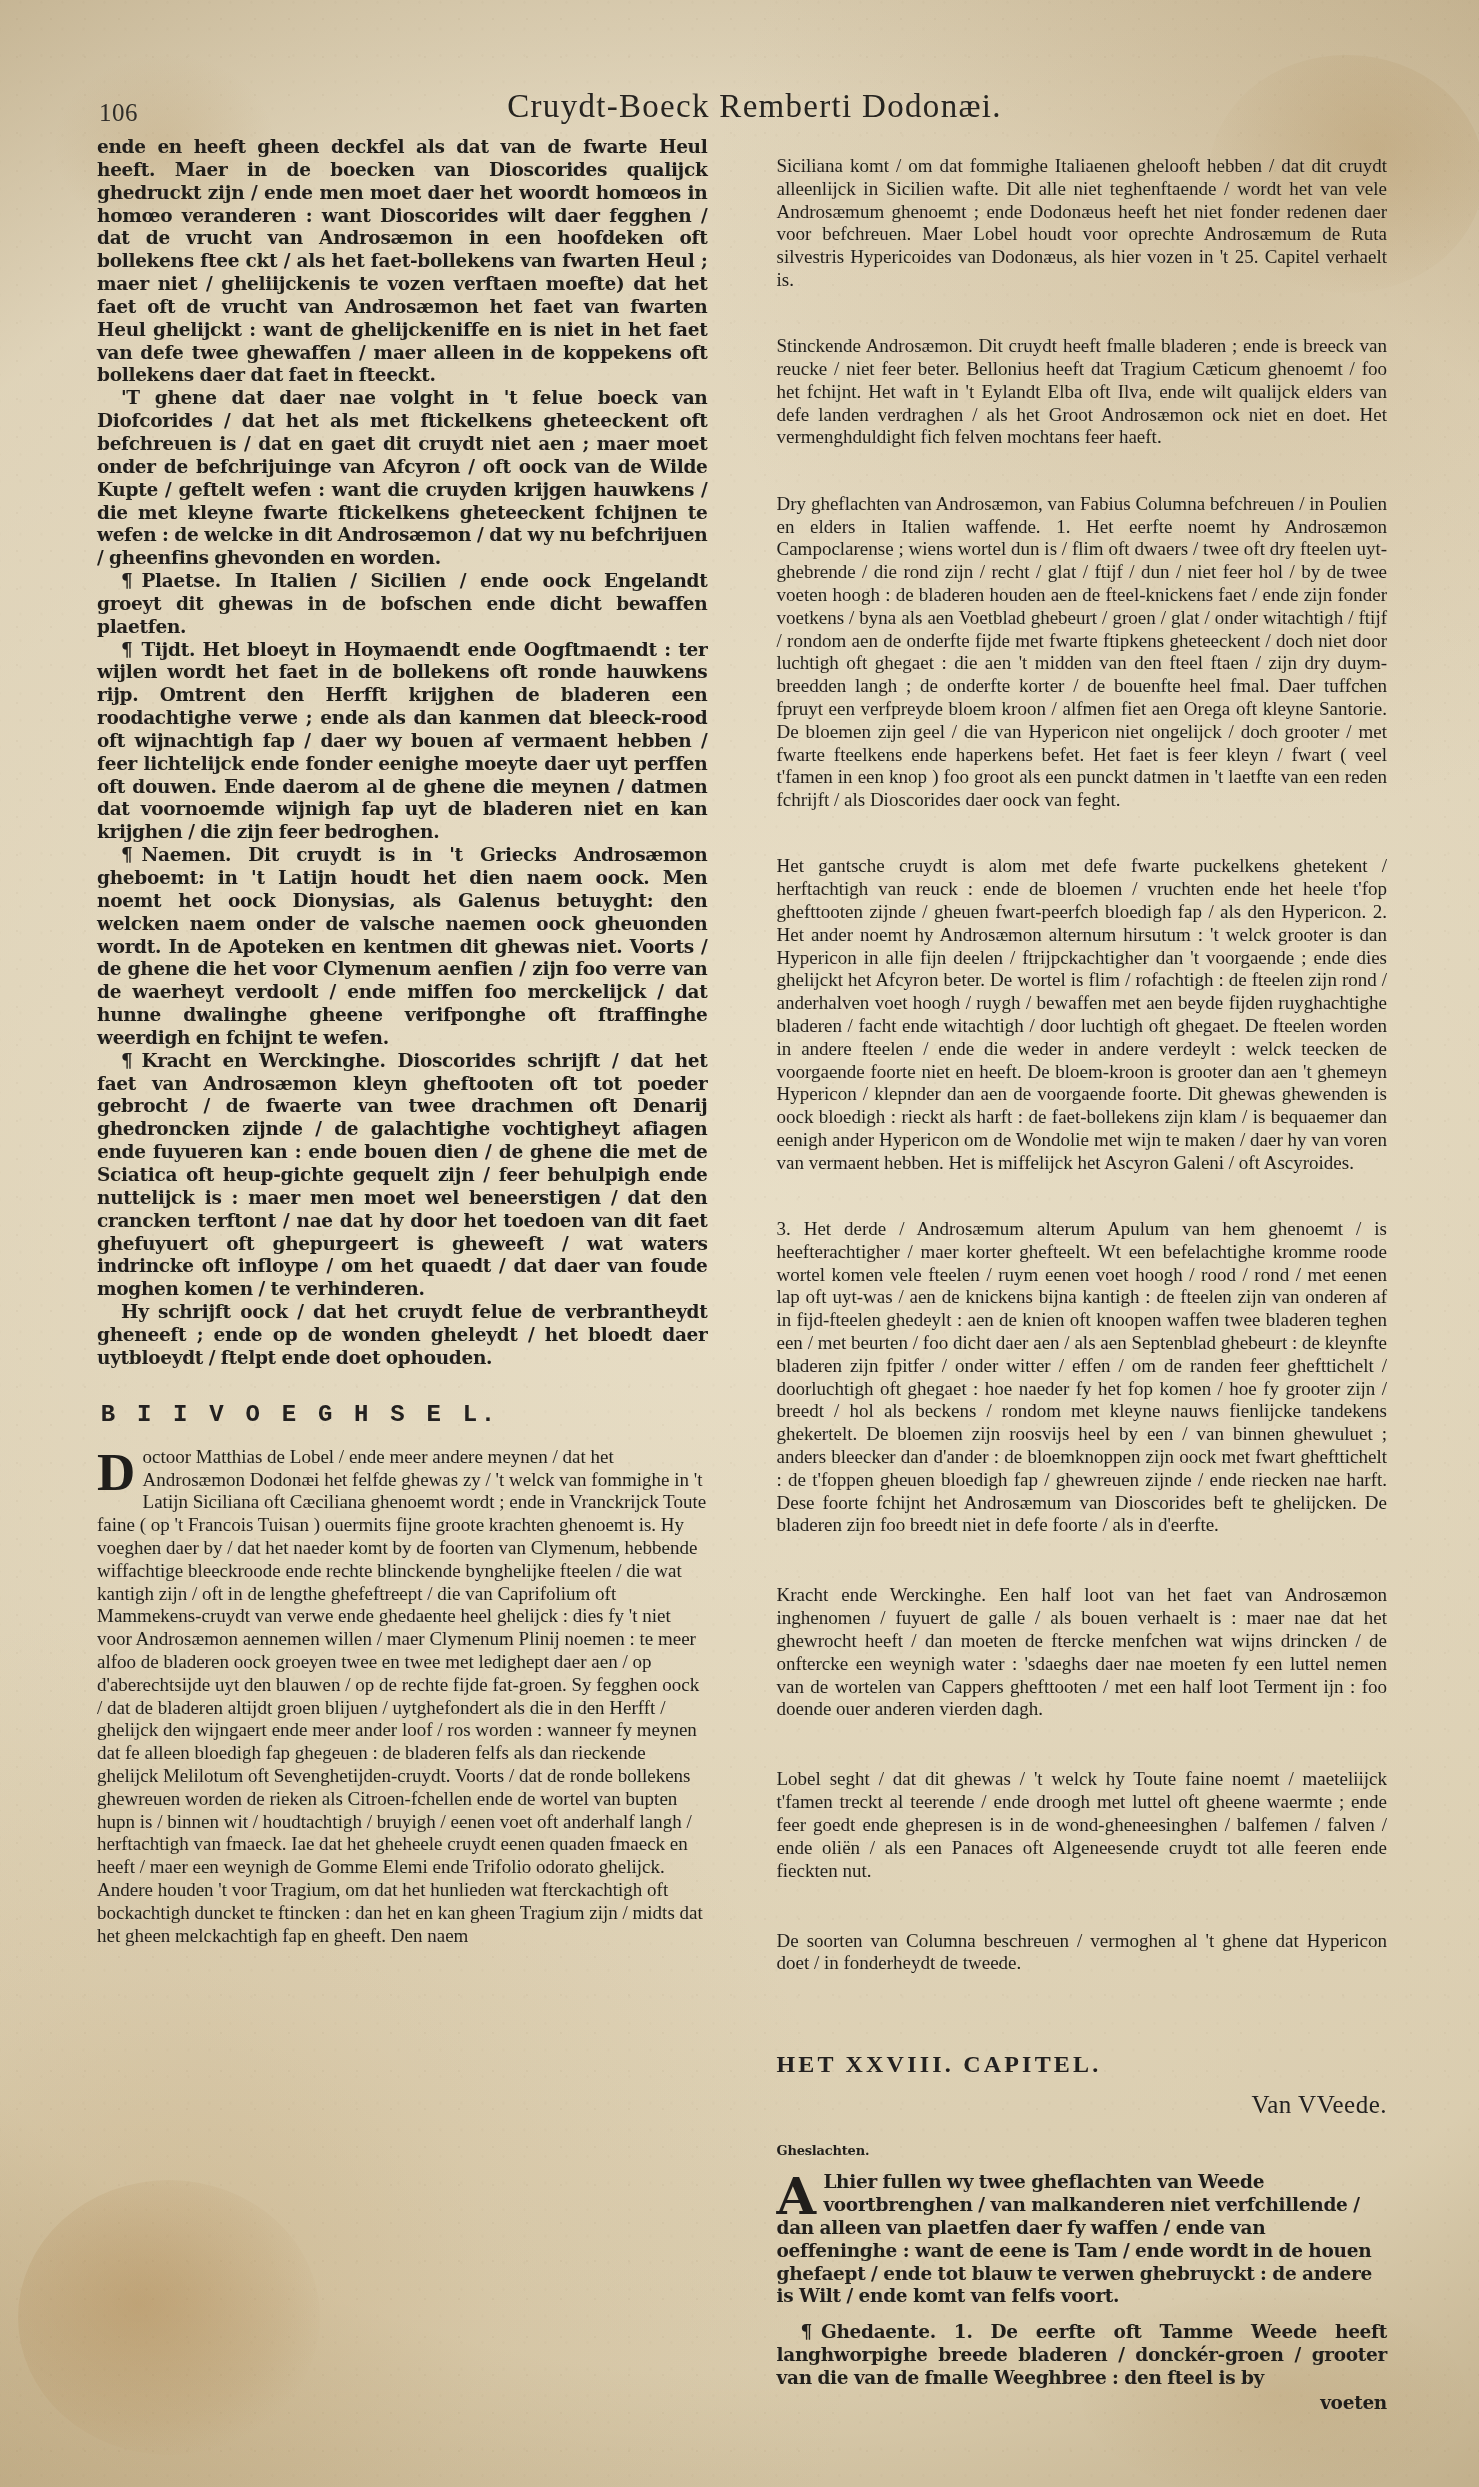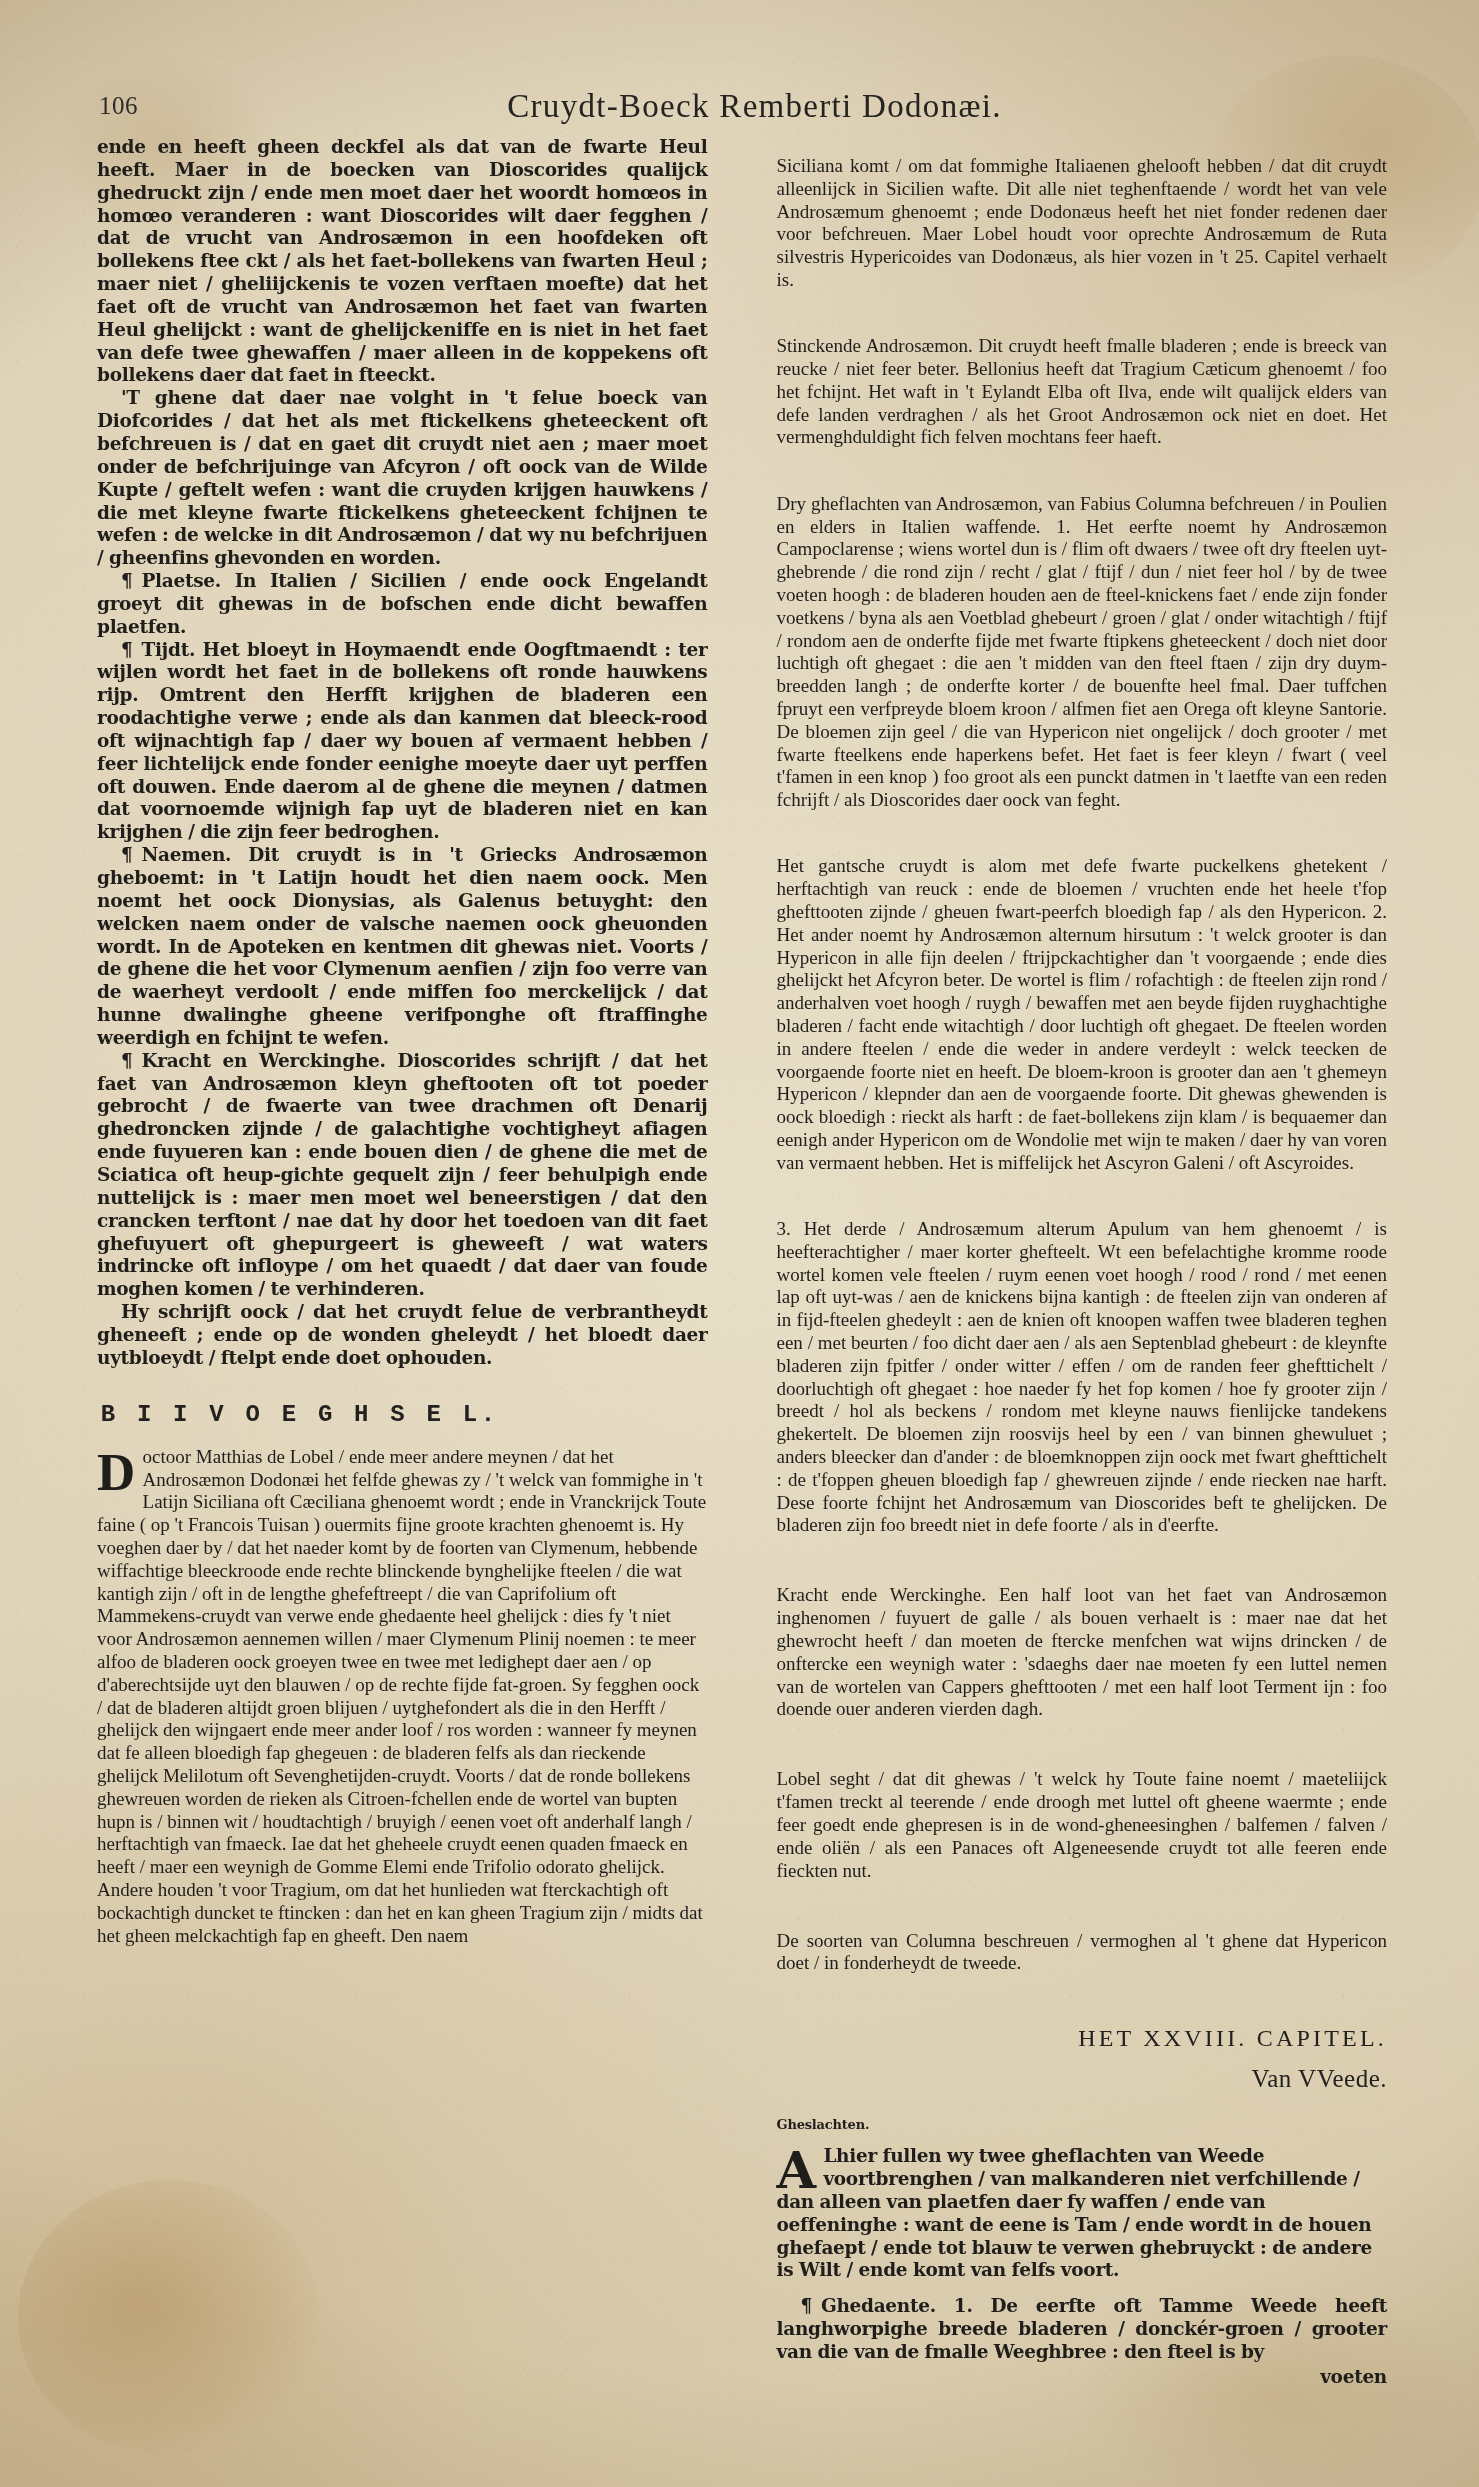--- a/index.html
+++ b/index.html
@@ -56,21 +56,21 @@
   .header {
     position: absolute;
     top: 88px;
     left: 0;
     width: 1479px;
     height: 42px;
   }
   .folio {
     position: absolute;
     left: 99px;
-    top: 4px;
+    top: 11px;
     font-family: "Liberation Serif", serif;
     font-size: 25px;
     color: #2e2c28;
     letter-spacing: 0.5px;
   }
   .running-title {
     position: absolute;
     left: 15px;
     top: 0;
     width: 1479px;
@@ -132,25 +132,26 @@
     font-family: Liberation Mono, monospace;
     font-weight: 700;
     font-size: 24px;
     letter-spacing: 3.7px;
     color: #232120;
     text-align: left;
     padding-left: 3.7px;
   }
   .chaphead {
     font-family: "Liberation Serif", serif;
-    font-weight: 400;
+    font-weight: 700;
     font-size: 24px;
     letter-spacing: 3.2px;
     color: #232120;
-    text-align: right;
+    text-align: left;
+    margin-top: 26px;
   }
   .chapsub {
     font-family: "Liberation Serif", serif;
     font-size: 25px;
     color: #232120;
     text-align: right;
     letter-spacing: 0.5px;
   }
   .subhead {
     font-family: "DejaVu Serif", "Liberation Serif", serif;

